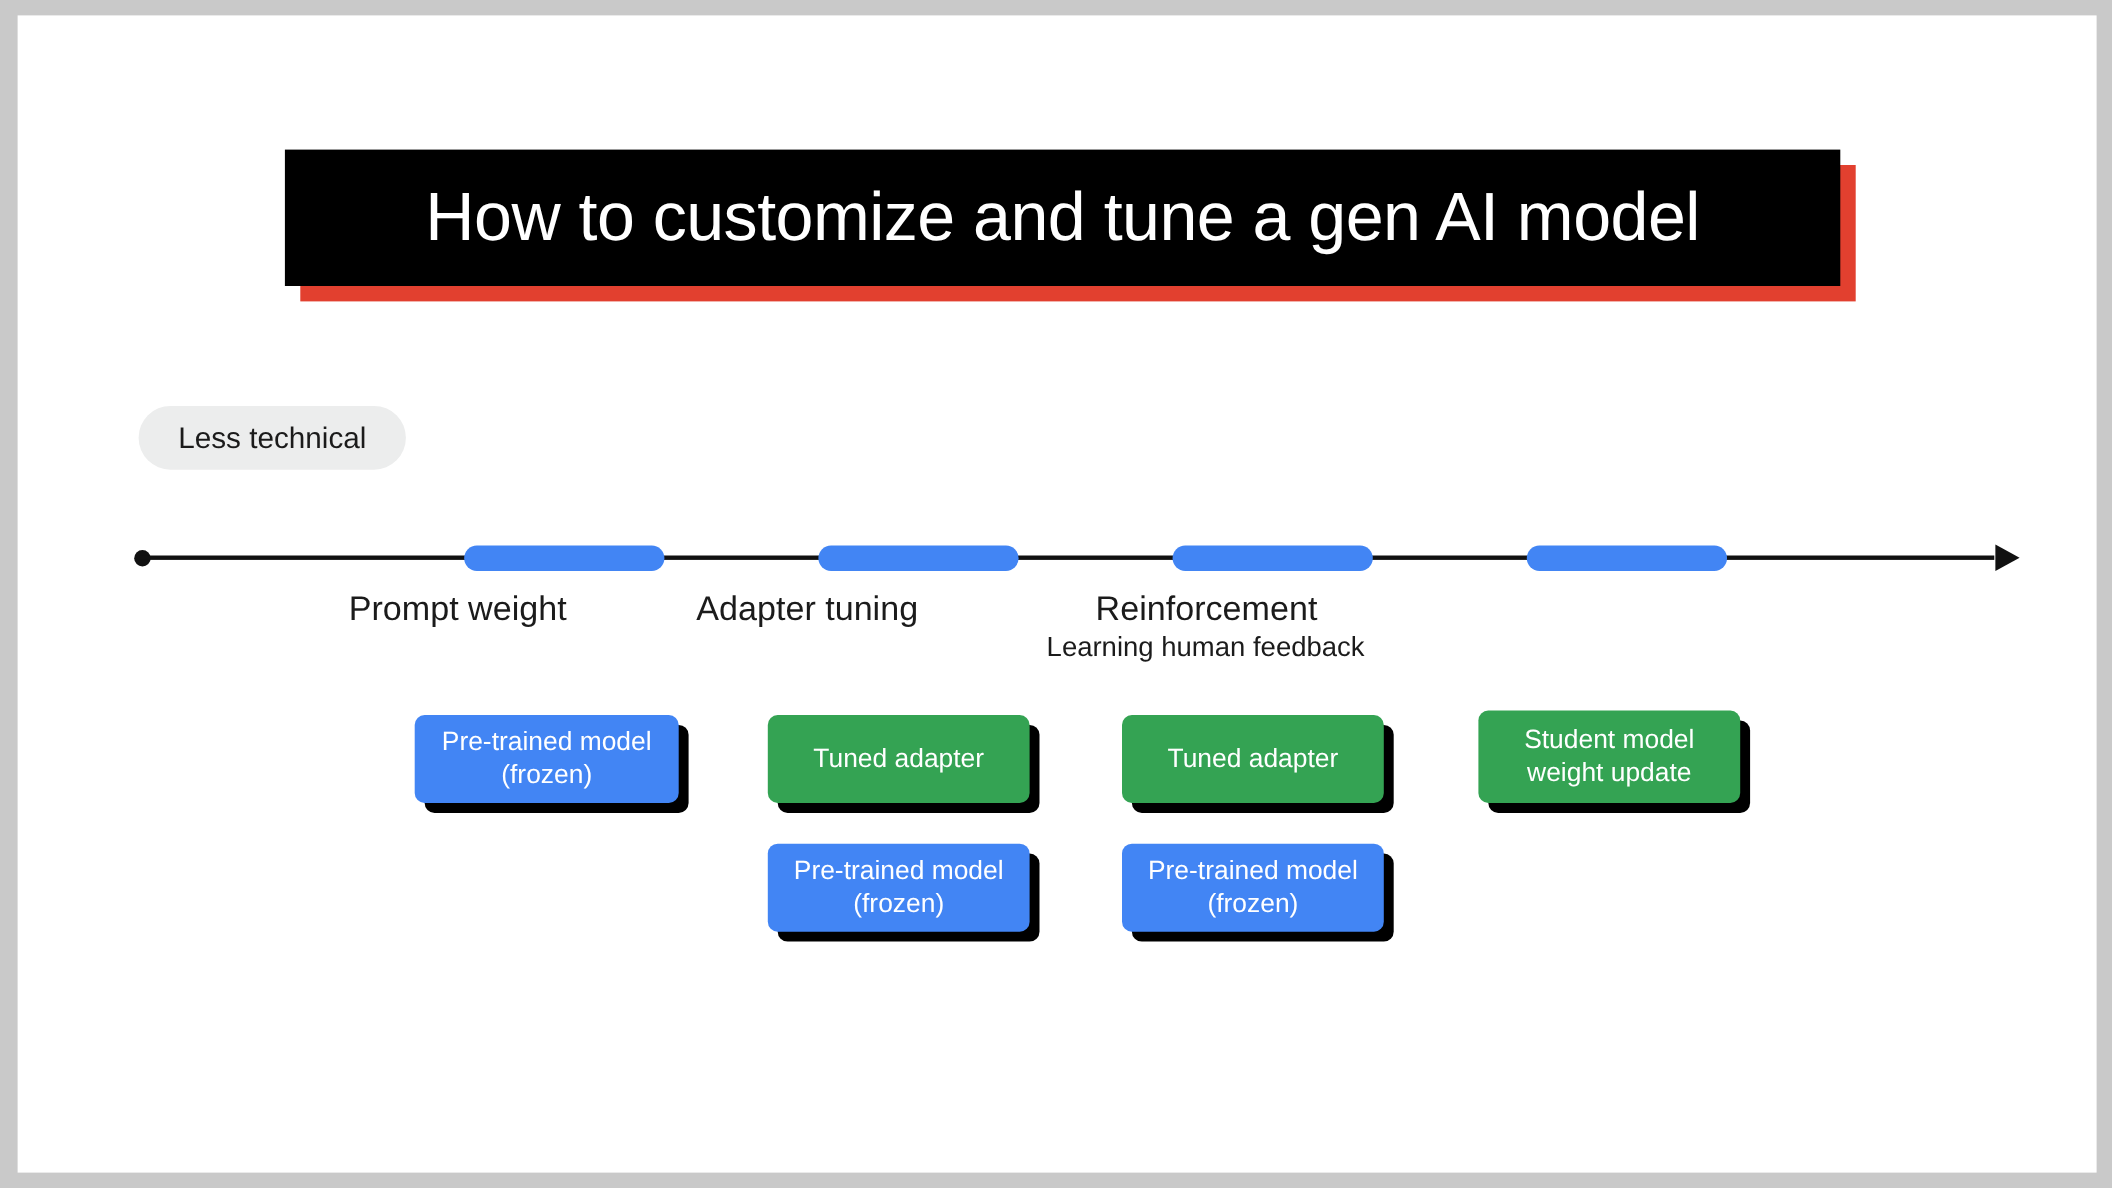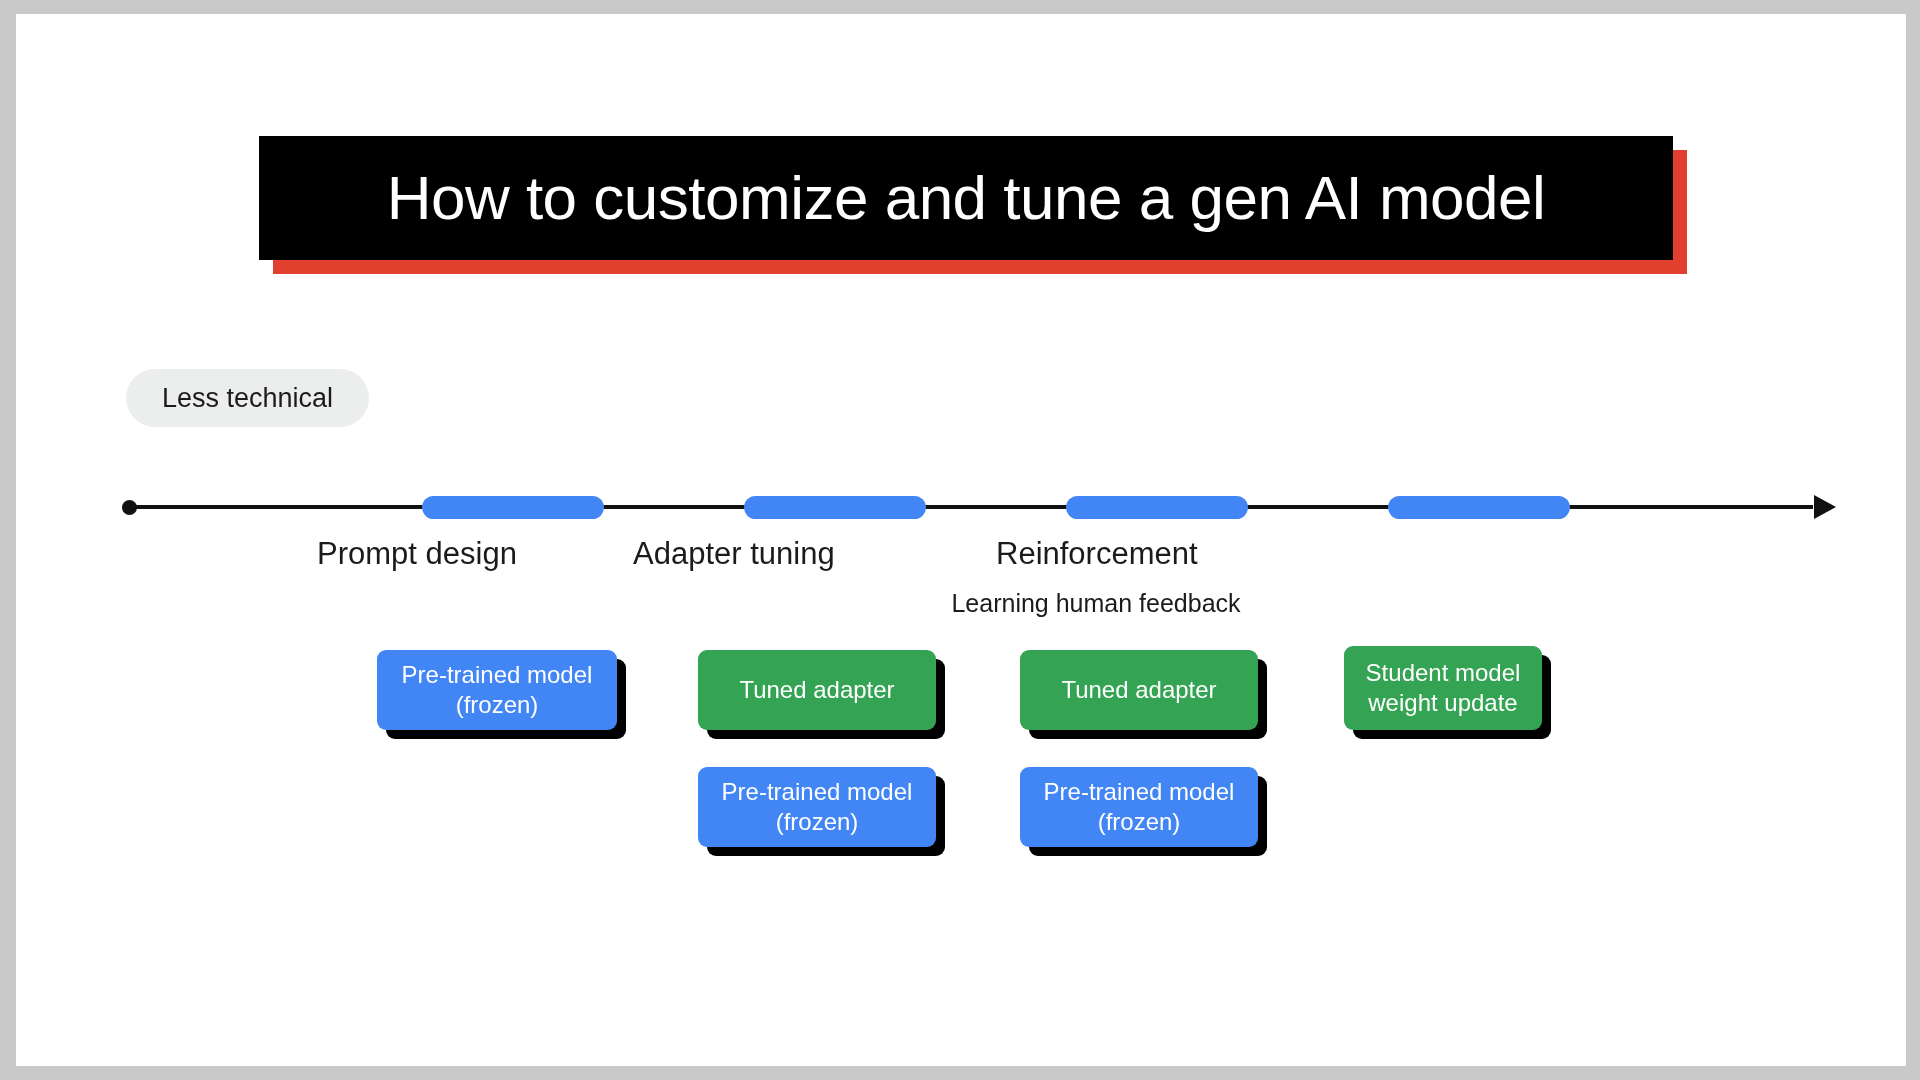--- a/index.html
+++ b/index.html
@@ -136,21 +136,21 @@
   .stage-title {
     font-size: 31px;
     font-weight: 400;
     line-height: 1.18;
     white-space: nowrap;
   }
   .stage-sub {
     font-size: 25px;
     font-weight: 400;
     line-height: 1.2;
-    margin-top: 15px;
+    margin-top: 0;
     white-space: nowrap;
   }
 
   
   .card {
     position: absolute;
     border-radius: 9px;
     display: flex;
     align-items: center;
     justify-content: center;
@@ -186,21 +186,21 @@
       <div class="axis-dot"></div>
       <div class="axis-line"></div>
       <div class="axis-arrow"></div>
       <div class="axis-marker" style="left:300px"></div>
       <div class="axis-marker" style="left:622px"></div>
       <div class="axis-marker" style="left:944px"></div>
       <div class="axis-marker" style="left:1266px"></div>
     </div>
 
     <div class="stage-label" style="left:301px; top:522px; width:180px;">
-      <div class="stage-title">Prompt design</div>
+      <div class="stage-title">Prompt weight</div>
     </div>
     <div class="card card-blue" style="left:361px; top:636px; width:240px; height:80px;">
       <span>Pre-trained model (frozen)</span>
     </div>
 
     <div class="stage-label" style="left:617px; top:522px; width:190px;">
       <div class="stage-title">Adapter tuning</div>
     </div>
     <div class="card card-green" style="left:682px; top:636px; width:238px; height:80px;">
       <span>Tuned adapter</span>
@@ -213,18 +213,18 @@
       <div class="stage-title">Reinforcement</div>
       <div class="stage-sub" style="margin-left:-105px; width:410px;">Learning human feedback</div>
     </div>
     <div class="card card-green" style="left:1004px; top:636px; width:238px; height:80px;">
       <span>Tuned adapter</span>
     </div>
     <div class="card card-blue" style="left:1004px; top:753px; width:238px; height:80px;">
       <span>Pre-trained model (frozen)</span>
     </div>
 
-    <div class="card card-green" style="left:1328px; top:632px; width:198px; height:84px;">
+    <div class="card card-green" style="left:1328px; top:632px; width:238px; height:84px;">
       <span>Student model weight update</span>
     </div>
 
   </div>
 </div>
 
 </body></html>

